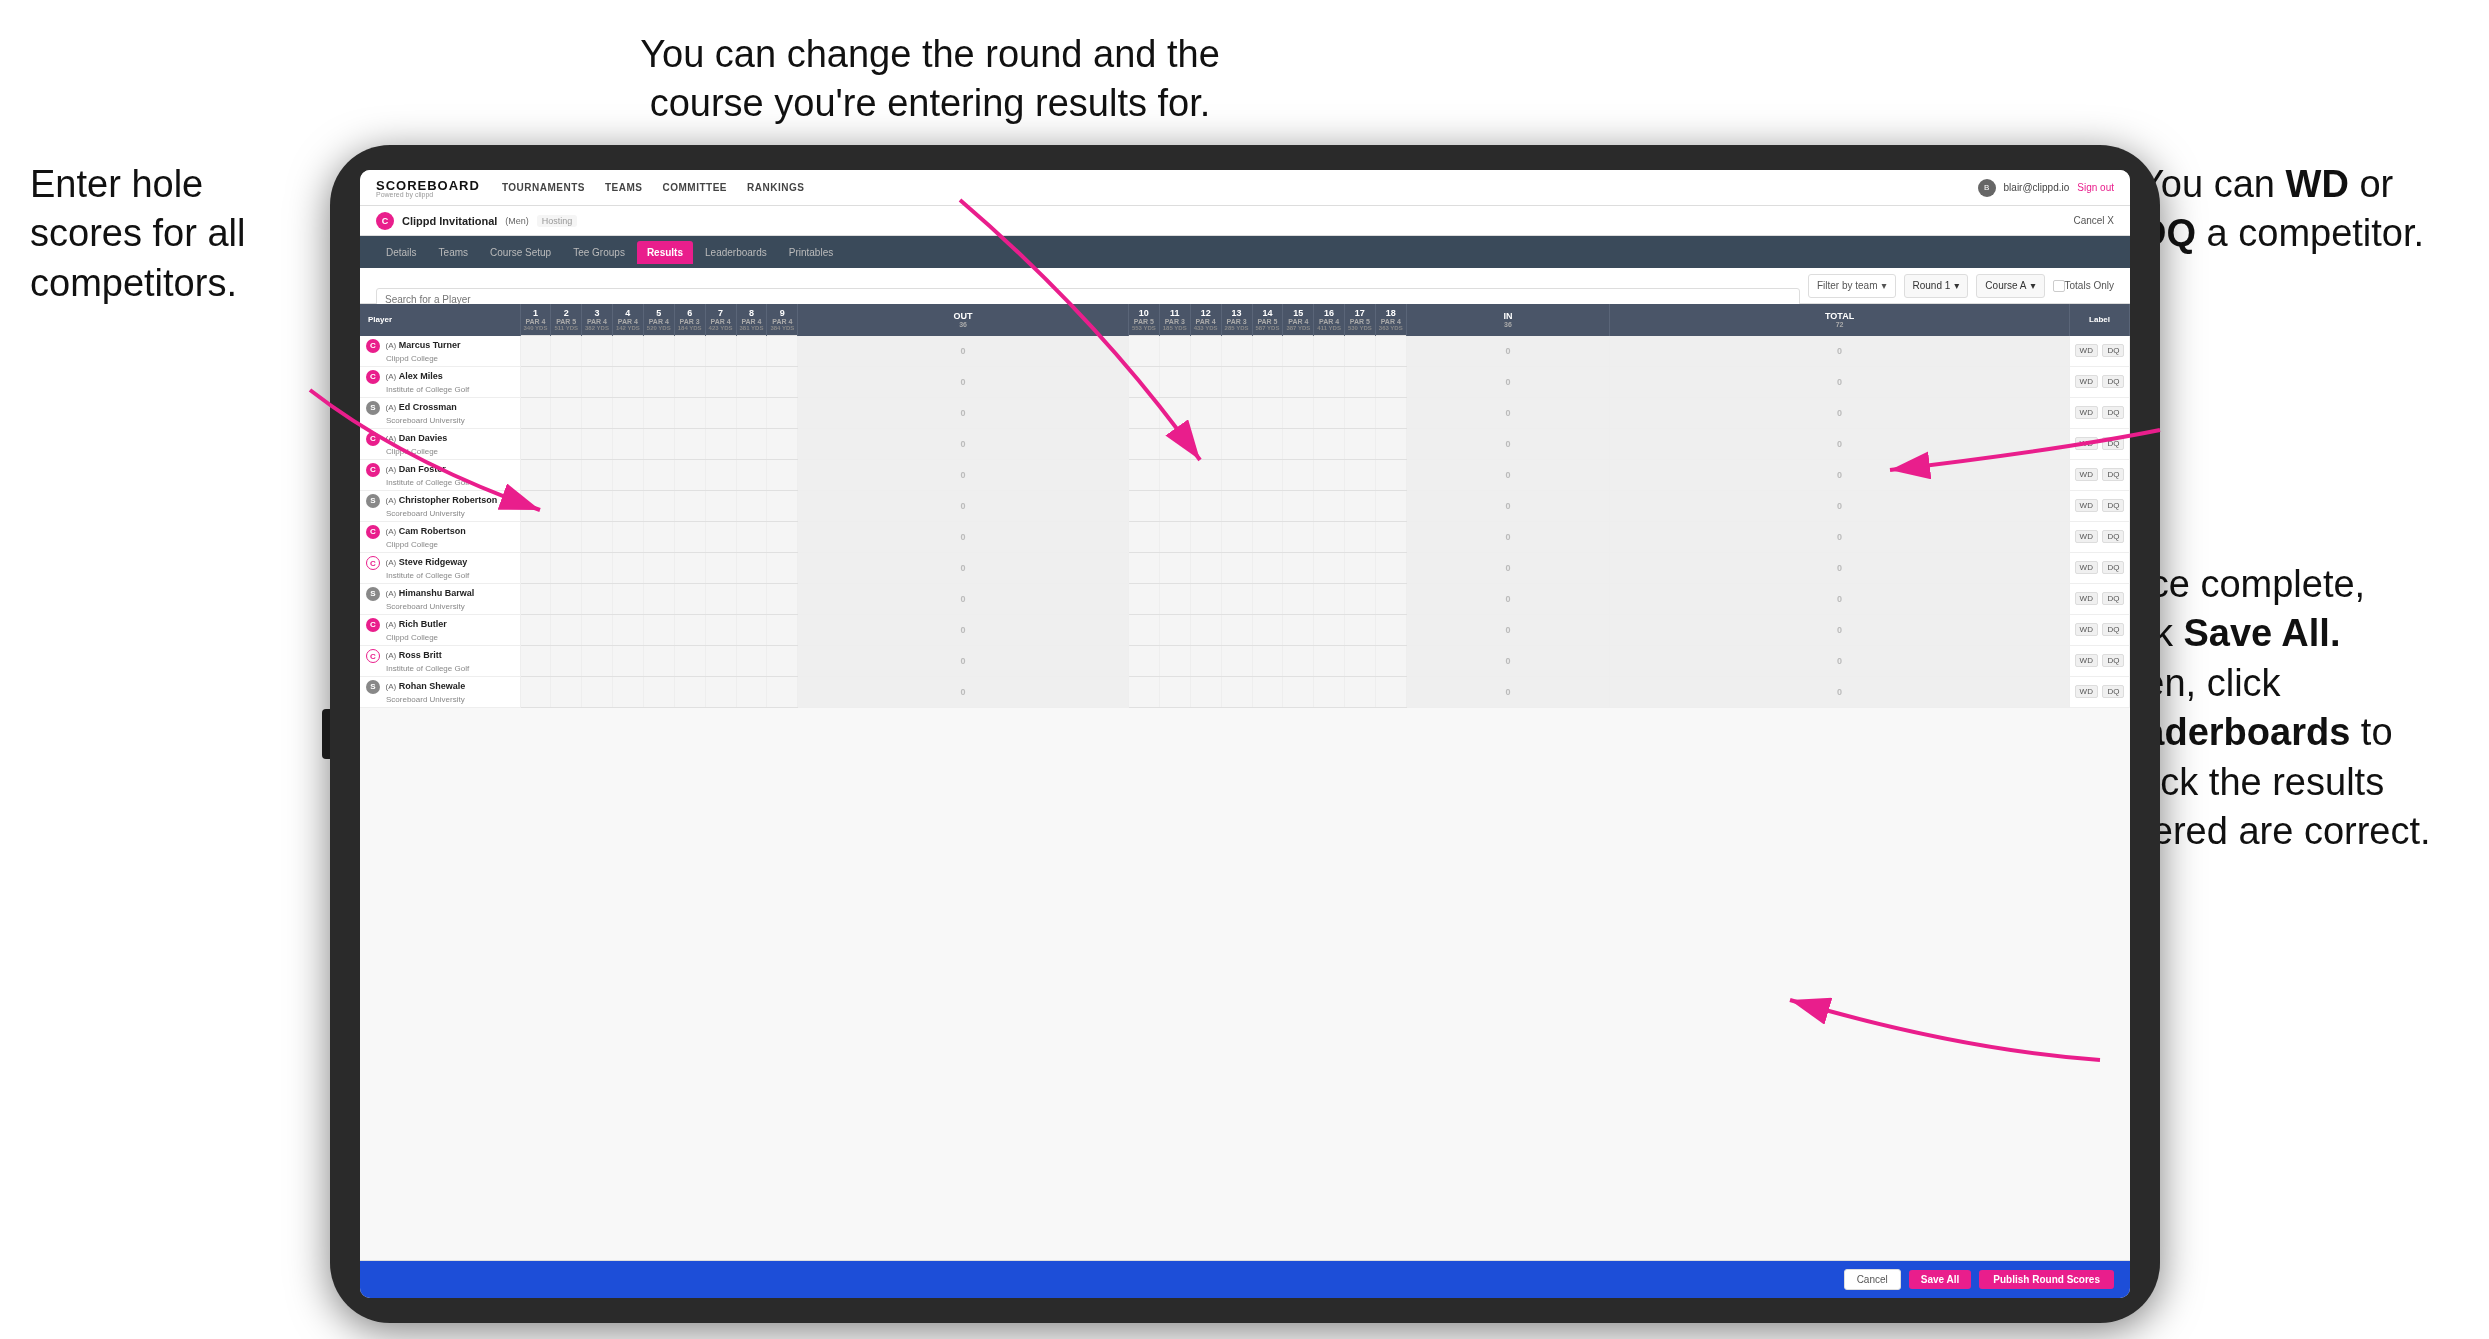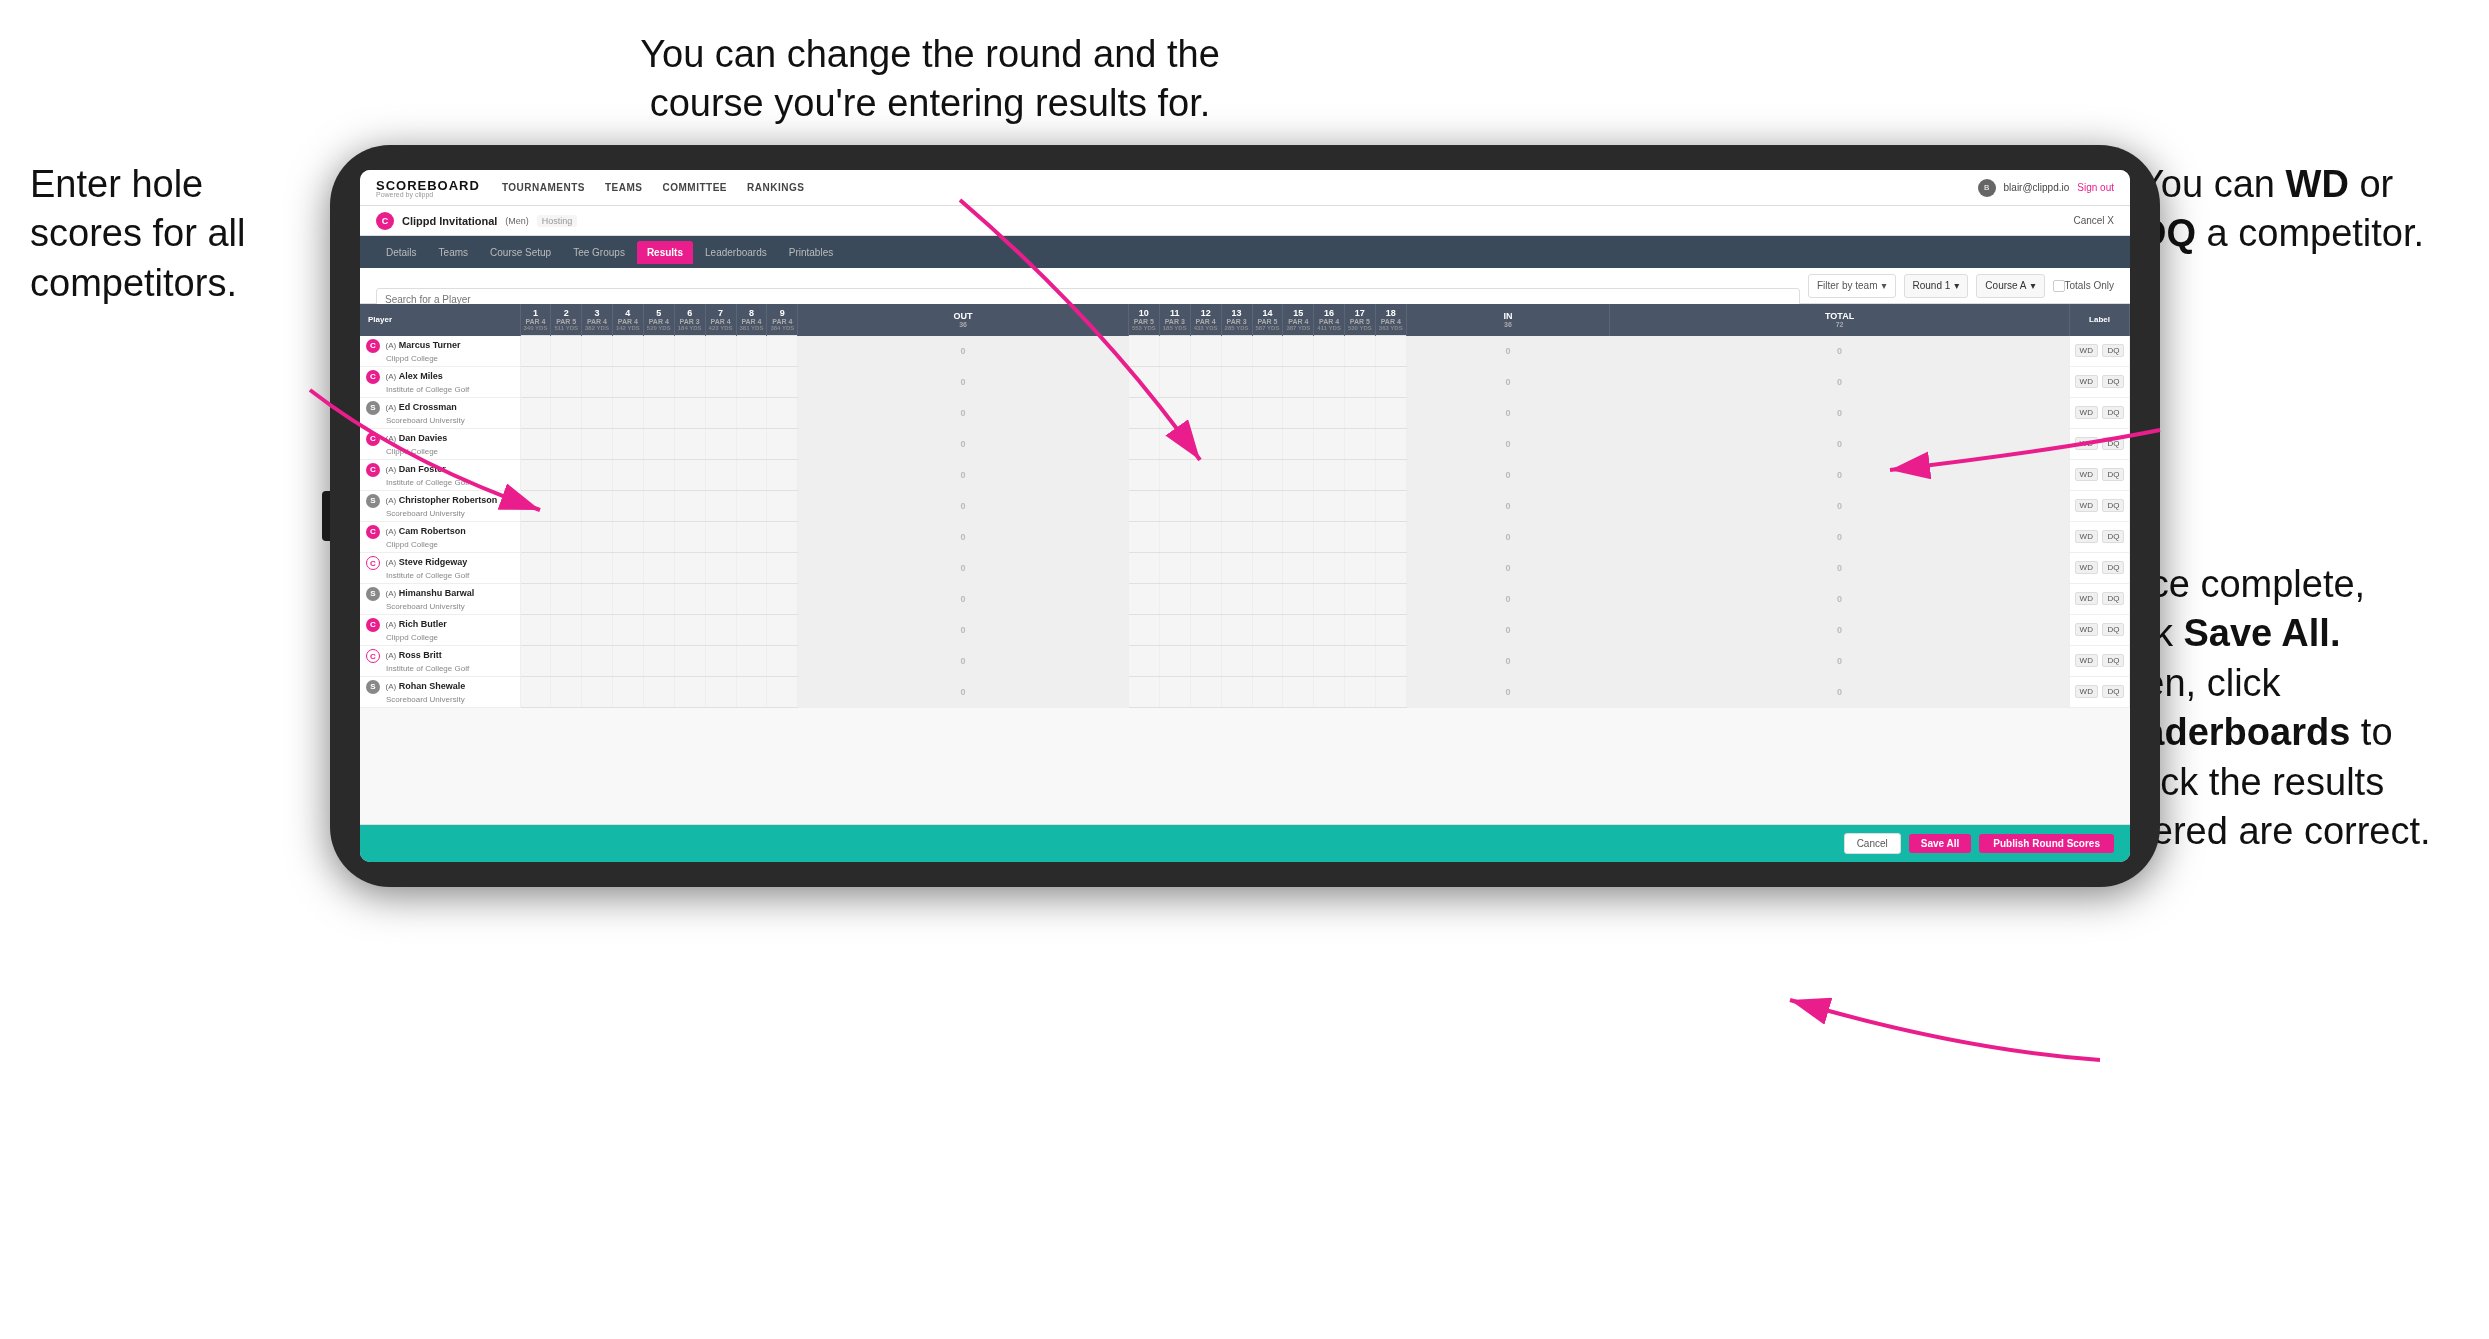--- a/index.html
+++ b/index.html
@@ -44,21 +44,21 @@
       top: 560px;
       width: 360px;
     }
 
     
     .tablet-shell {
       position: absolute;
       left: 330px;
       top: 145px;
       width: 1830px;
-      height: 742px;
+      height: 1178px;
       background: #2a2a2a;
       border-radius: 60px;
       box-shadow: 0 8px 40px rgba(0,0,0,0.5);
     }
 
     .tablet-screen {
       position: absolute;
       left: 30px;
       top: 25px;
       right: 30px;
@@ -446,21 +446,21 @@
       cursor: pointer;
     }
 
     .label-col {
       width: 60px;
       text-align: center;
     }
 
     
     .action-bar {
-      background: #14b8a6;
+      background: #1d4ed8;
       border-top: 1px solid #ddd;
       display: flex;
       align-items: center;
       justify-content: flex-end;
       padding: 8px 16px;
       gap: 8px;
       height: 38px;
       flex-shrink: 0;
     }
 

